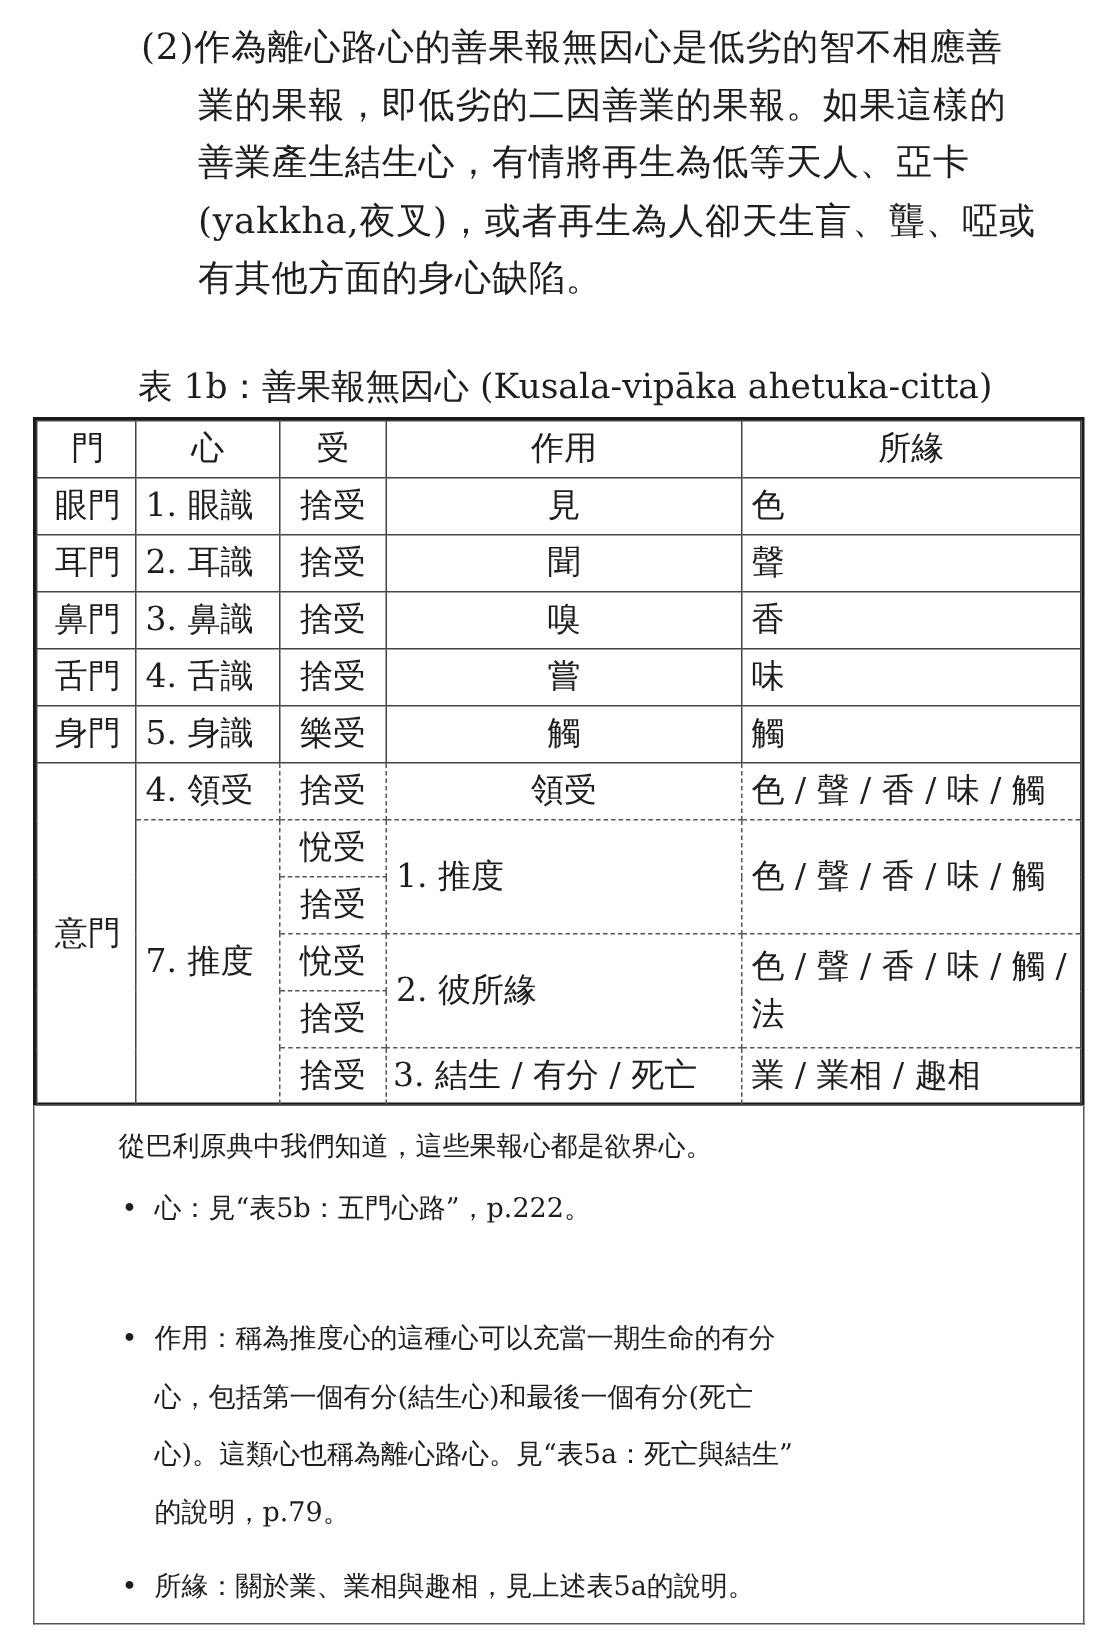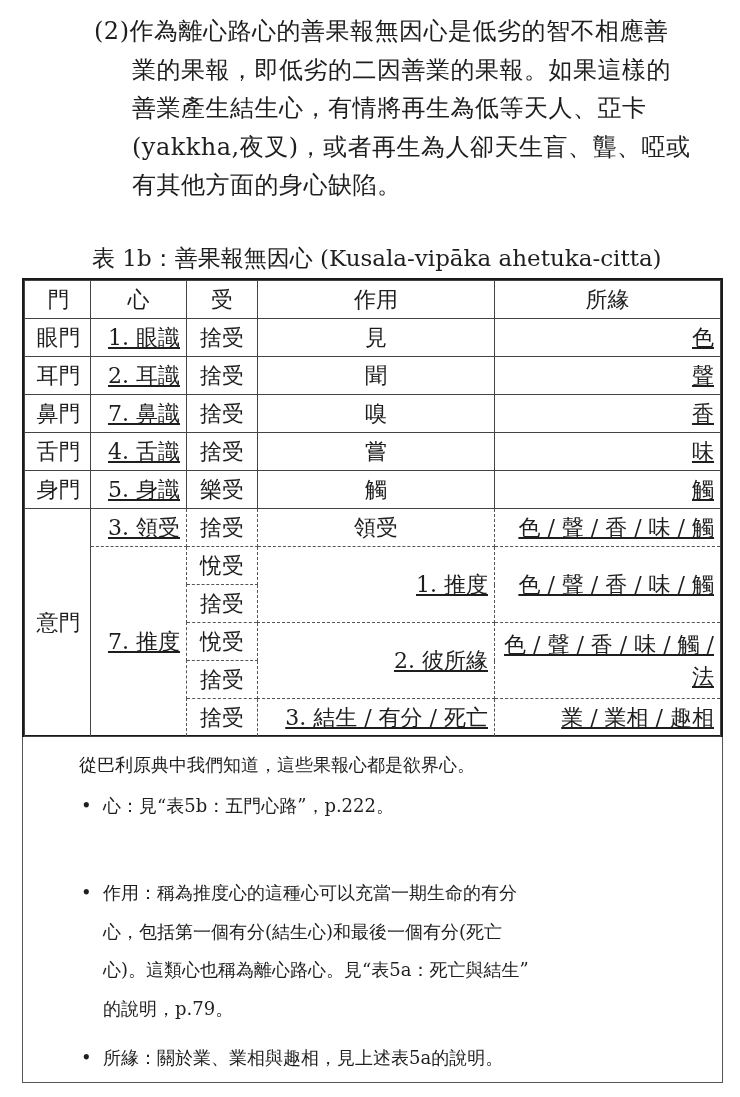--- a/index.html
+++ b/index.html
@@ -55,21 +55,21 @@
     table.main td, table.main th {
       border: 1px solid #444;
       padding: 0 6px;
       font-weight: normal;
       white-space: nowrap;
       overflow: hidden;
       line-height: 28px;
     }
     table.main th { text-align: center; height: 37px; }
     table.main td.c { text-align: center; }
-    table.main td.l { text-align: right; text-decoration: underline; }
+    table.main td.l { text-align: left; }
     table.main tr.r38 td { height: 37px; margin-left: 23px; }
     table.main td.dash-l { border-left: 1px dashed #555; }
     table.main td.dash-t { border-top: 1px dashed #555; }
     table.main td.dash-b { border-bottom: 1px dashed #555; }
     table.main td.dash-r { border-right: 1px dashed #555; }
     .wrap { white-space: normal !important; line-height: 32px !important; }
     .gate { padding-left: 4px !important; padding-right: 2px !important; }
 
     .notes {
       position: absolute;
@@ -141,21 +141,21 @@
     </tr>
     <tr class="r38">
       <td class="c gate">耳門</td>
       <td class="l">2. 耳識</td>
       <td class="c">捨受</td>
       <td class="c">聞</td>
       <td class="l">聲</td>
     </tr>
     <tr class="r38">
       <td class="c gate">鼻門</td>
-      <td class="l">7. 鼻識</td>
+      <td class="l">3. 鼻識</td>
       <td class="c">捨受</td>
       <td class="c">嗅</td>
       <td class="l">香</td>
     </tr>
     <tr class="r38">
       <td class="c gate">舌門</td>
       <td class="l">4. 舌識</td>
       <td class="c">捨受</td>
       <td class="c">嘗</td>
       <td class="l">味</td>
@@ -163,21 +163,21 @@
     <tr class="r38">
       <td class="c gate">身門</td>
       <td class="l">5. 身識</td>
       <td class="c">樂受</td>
       <td class="c">觸</td>
       <td class="l">觸</td>
     </tr>
 
     <tr class="r38">
       <td class="c gate" rowspan="6" style="vertical-align:middle;">意門</td>
-      <td class="l dash-b dash-r">3. 領受</td>
+      <td class="l dash-b dash-r">4. 領受</td>
       <td class="c dash-l dash-r dash-b">捨受</td>
       <td class="c dash-l dash-r dash-b">領受</td>
       <td class="l dash-l dash-b">色 / 聲 / 香 / 味 / 觸</td>
     </tr>
     <tr class="r38">
       <td class="l dash-t dash-r" rowspan="5" style="vertical-align:middle;">7. 推度</td>
       <td class="c dash-l dash-r dash-t dash-b">悅受</td>
       <td class="l dash-l dash-r dash-t dash-b" rowspan="2">1. 推度</td>
       <td class="l dash-l dash-t dash-b" rowspan="2" style="vertical-align:middle;">色 / 聲 / 香 / 味 / 觸</td>
     </tr>

